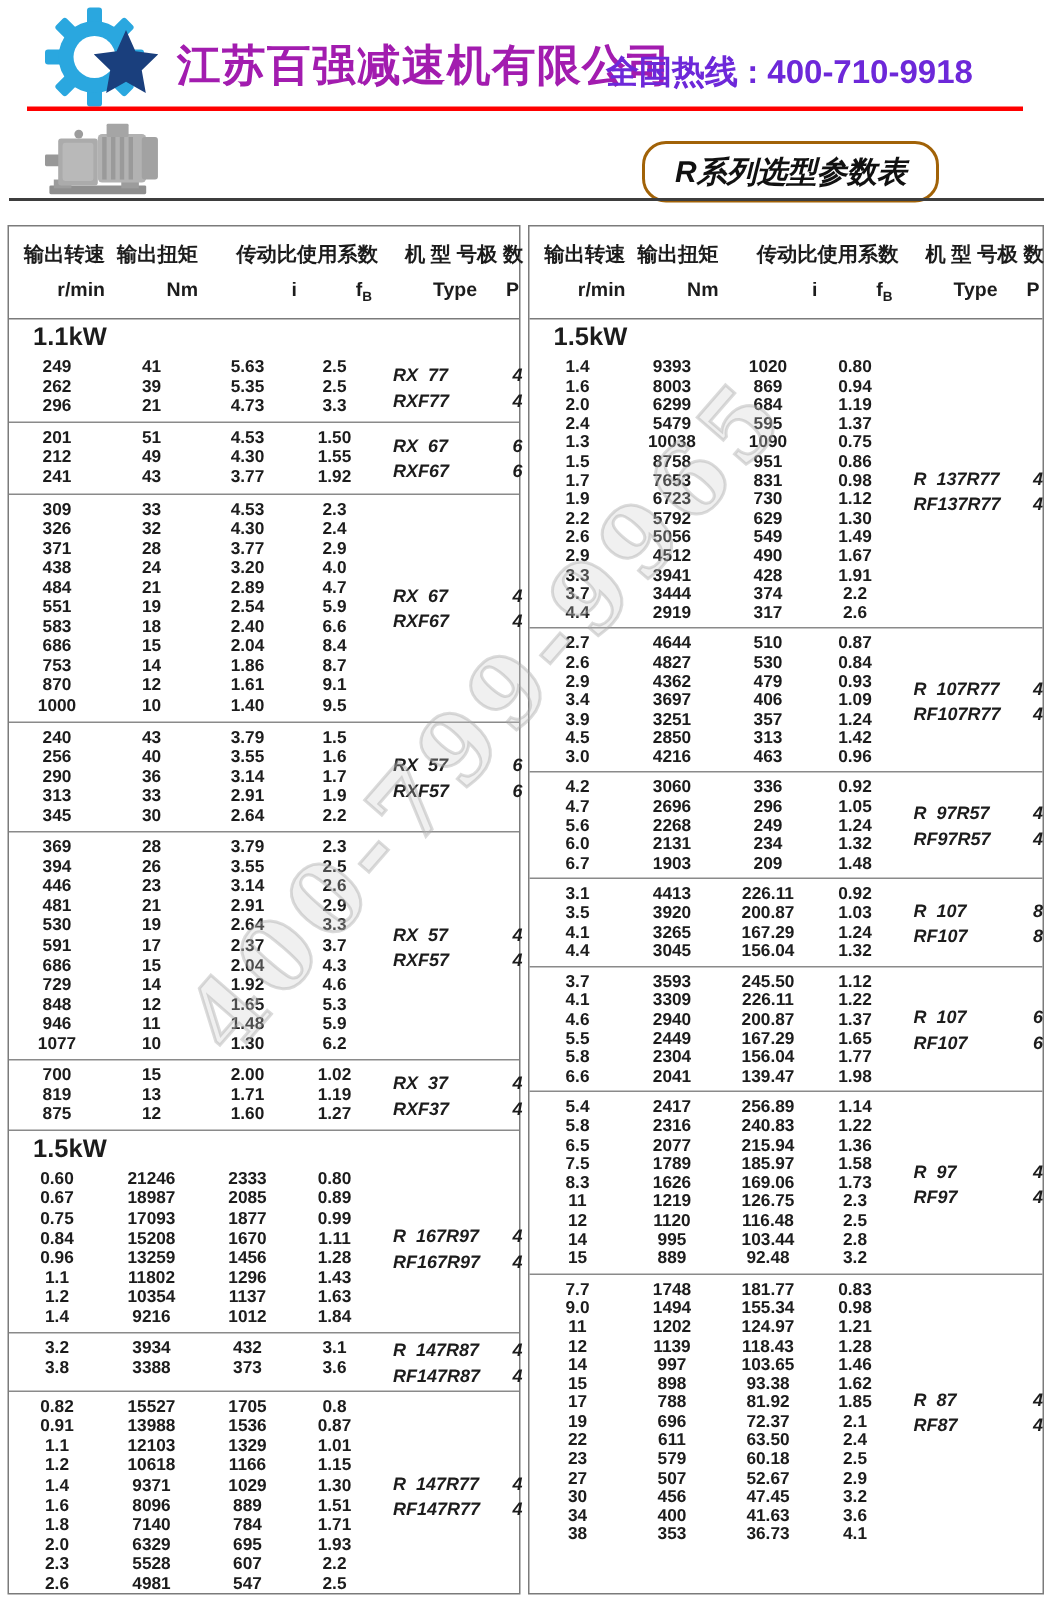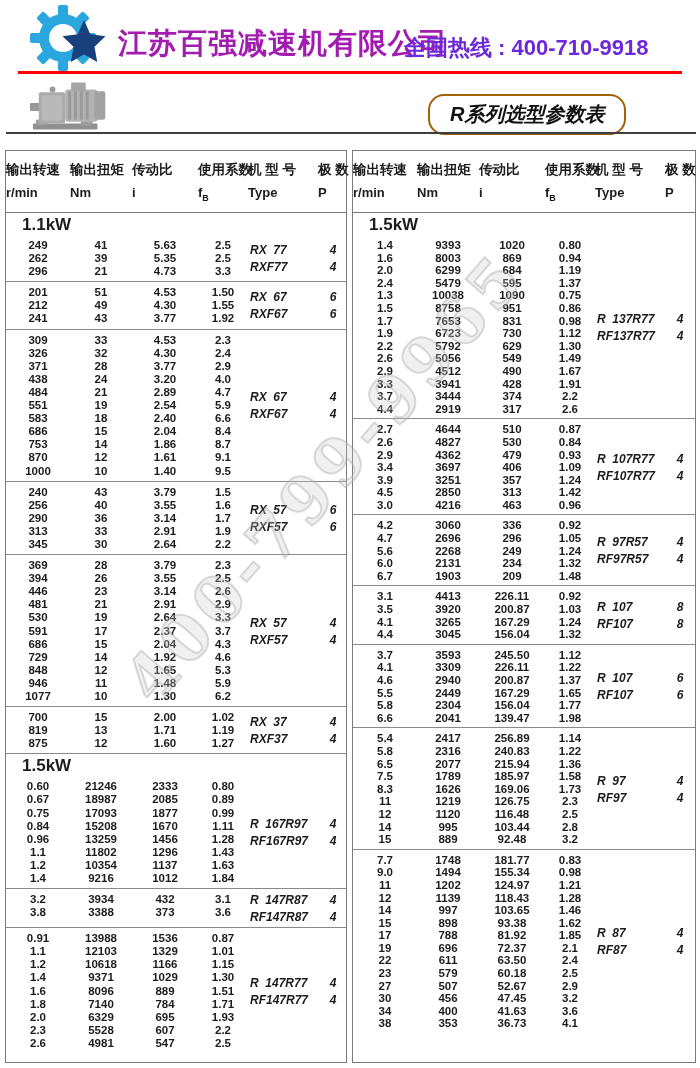--- a/index.html
+++ b/index.html
@@ -26,26 +26,26 @@
     font-family:"DejaVu Serif", serif;font-size:64px;font-weight:bold;letter-spacing:6px;
     color:rgba(200,200,200,0.28);-webkit-text-stroke:2px rgba(165,165,165,0.40);
     z-index:5;pointer-events:none;white-space:nowrap;
   }
   
   .panel{position:absolute;top:150px;height:913px;border:1px solid #7b7b7b;background:transparent;box-sizing:border-box;}
   .panel-left{left:5px;width:342px;}
   .panel-right{left:352px;width:344px;}
   .thead{display:grid;grid-template-columns:64px 62px 66px 50px 70px 28px;
     padding-top:10px;height:51px;border-bottom:1px solid #7b7b7b;box-sizing:content-box;}
-  .th{text-align:left;}
+  .th{text-align:right;}
   .th-cn{font-size:13.5px;font-weight:bold;white-space:pre;}
   .th-en{font-size:13px;font-weight:bold;margin-top:6px;}
   .th-sub{font-size:9px;vertical-align:sub;}
   .sec-title{font-size:17px;font-weight:bold;height:22px;line-height:23px;padding-left:16px;}
-  .block{display:flex;border-bottom:1px solid #8a8a8a;padding:4px 0 3px 0;}
+  .block{display:flex;border-bottom:1px solid #8a8a8a;padding:4px 0 3px 0;gap:12px;}
   .panel .block:last-child{border-bottom:none;}
   .rows{width:242px;}
   .data-row{display:grid;grid-template-columns:64px 62px 66px 50px;}
   .cell{text-align:center;font-size:11.5px;font-weight:bold;}
   .loose .data-row{line-height:13.1px;}
   .tight .data-row{line-height:12.6px;}
   .type-wrap{flex:1;display:flex;flex-direction:column;justify-content:center;gap:3px;}
   .type-line{display:flex;align-items:center;font-style:italic;}
   .type-name{width:70px;text-align:left;padding-left:2px;font-size:12px;font-weight:bold;white-space:pre;}
   .type-pole{width:26px;text-align:center;font-size:12px;font-weight:bold;}
@@ -512,20 +512,26 @@
         </div>
         <div class="type-line">
           <div class="type-name">RF147R87</div>
           <div class="type-pole">4</div>
         </div>
       </div>
     </div>
     <div class="block">
       <div class="rows">
         <div class="data-row">
+          <div class="cell">0.82</div>
+          <div class="cell">15527</div>
+          <div class="cell">1705</div>
+          <div class="cell">0.8</div>
+        </div>
+        <div class="data-row">
           <div class="cell">0.91</div>
           <div class="cell">13988</div>
           <div class="cell">1536</div>
           <div class="cell">0.87</div>
         </div>
         <div class="data-row">
           <div class="cell">1.1</div>
           <div class="cell">12103</div>
           <div class="cell">1329</div>
           <div class="cell">1.01</div>

